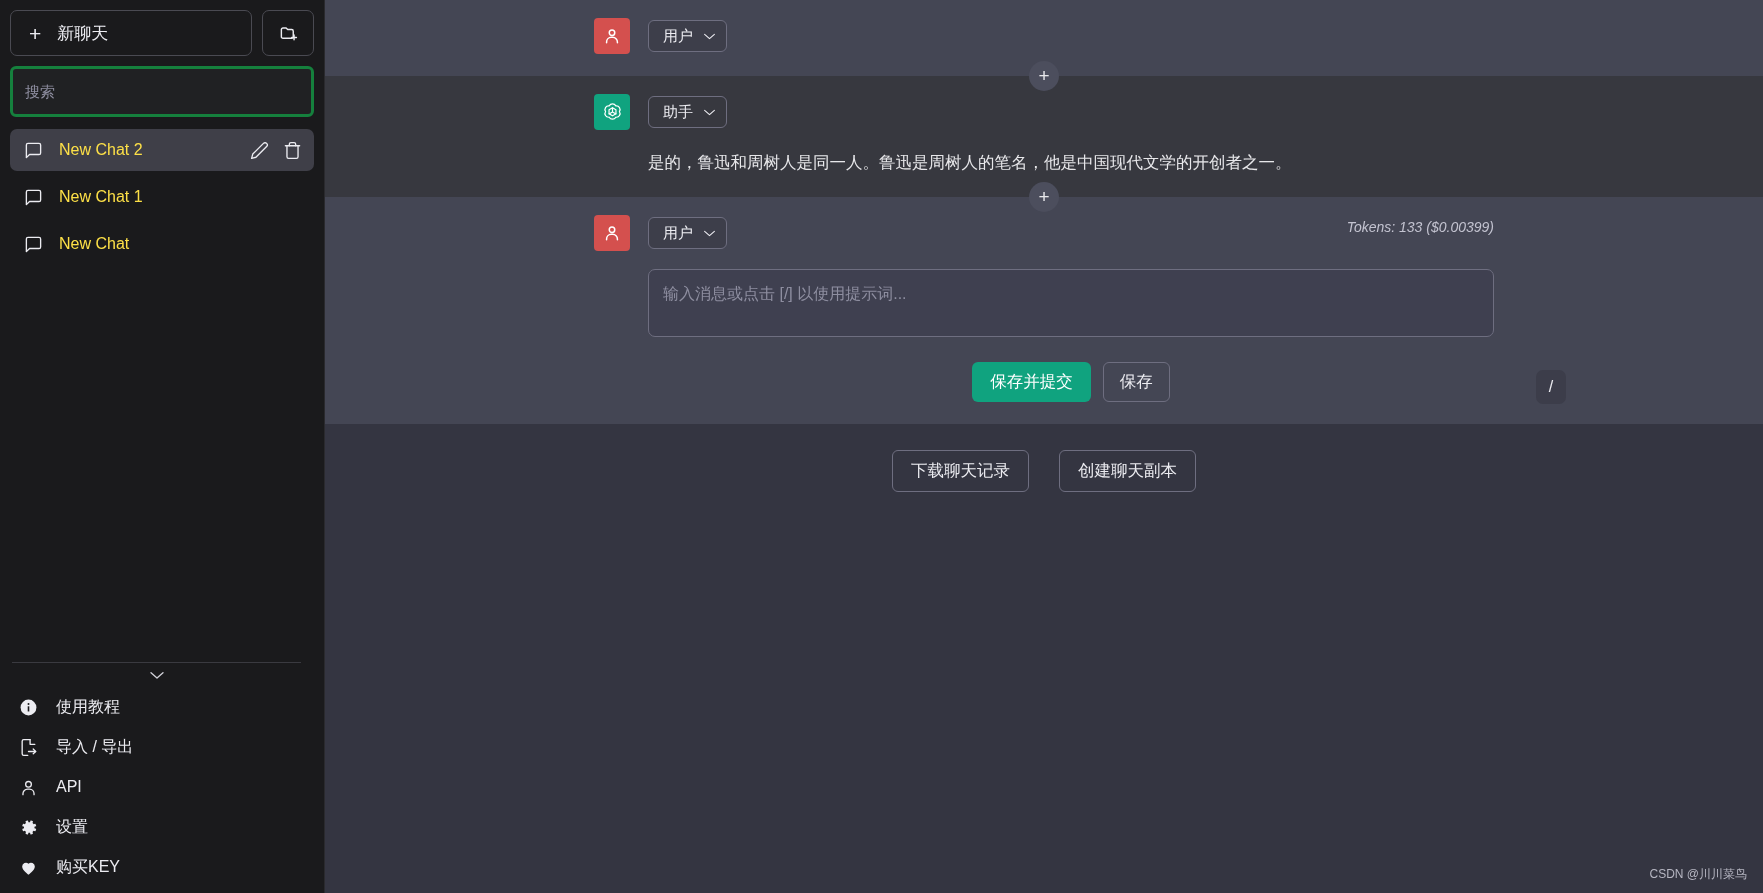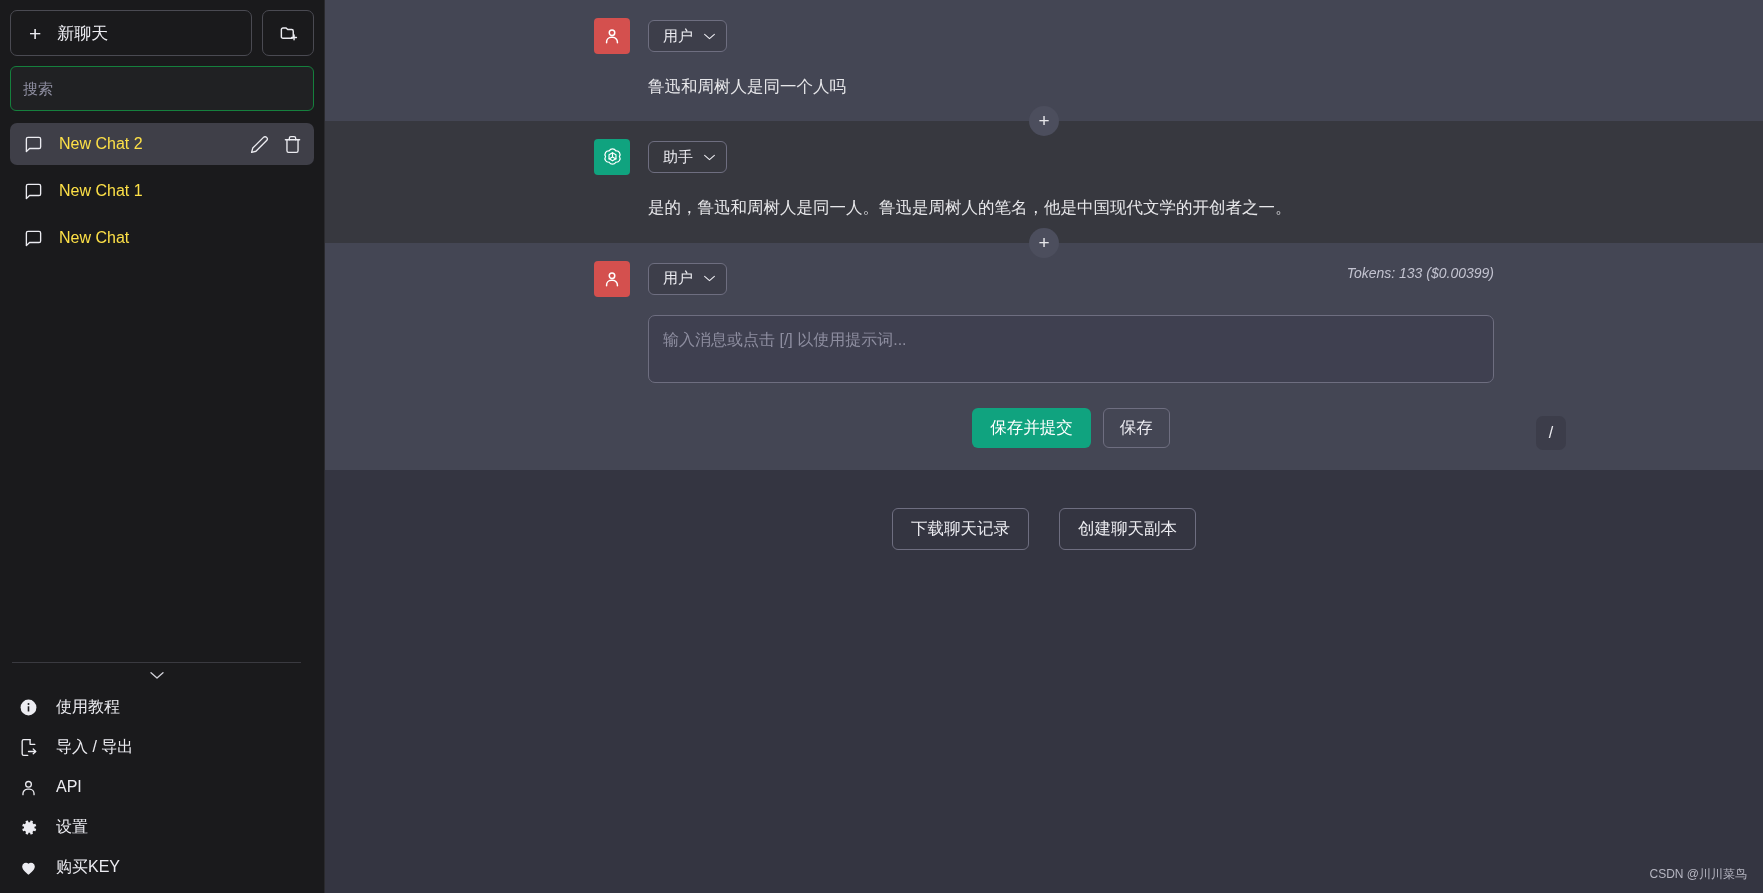--- a/index.html
+++ b/index.html
@@ -43,23 +43,23 @@
   .new-folder-btn {
     width: 52px; height: 46px;
     border: 1px solid #4a4a52;
     border-radius: 7px;
     background: transparent;
     display: flex; align-items: center; justify-content: center;
     cursor: pointer;
   }
   .search-wrap { padding: 10px 10px 6px 10px; }
   .search-input {
-    width: 100%; height: 45px;
+    width: 100%; height: 51px;
     background: #202123;
-    border: 1px solid #15803d;
+    border: 3px solid #15803d;
     border-radius: 6px;
     color: #ececf1;
     font-size: 15px;
     padding: 0 12px;
     font-family: "Liberation Sans", sans-serif;
     outline: none;
   }
   .search-input::placeholder { color: #8e8ea0; }
 
   .chat-list { padding: 6px 10px 0 10px; display: flex; flex-direction: column; gap: 5px; }
@@ -205,21 +205,21 @@
     border-radius: 7px;
     display: flex; align-items: center; justify-content: center;
     color: #ececf1; font-size: 16px;
     cursor: pointer;
   }
   .bottom-bar {
     flex: 1 1 auto;
     background: #343541;
     display: flex;
     justify-content: center;
-    padding-top: 38px;
+    padding-top: 26px;
     gap: 30px;
     position: relative;
   }
   .bottom-bar .btn-secondary { height: 42px; padding: 0 18px; }
   .watermark {
     position: absolute;
     right: 16px; bottom: 10px;
     color: #b6b6c2;
     font-size: 12px;
   }
@@ -374,21 +374,20 @@
           </div>
           <div class="role-select">
             <span>用户</span>
             <span>
               <svg width="13" height="9" viewBox="0 0 24 14" fill="none" stroke="#ececf1" stroke-width="2" stroke-linecap="round" stroke-linejoin="round">
                 <polyline points="3 3 12 11 21 3"></polyline>
               </svg>
             </span>
           </div>
         </div>
-        <div class="msg-text">鲁迅和周树人是同一个人吗</div>
       </div>
       <div class="divider-plus" style="bottom:-15px;">
         <span>+</span>
       </div>
     </section>
 
     <section class="msg-block assistant">
       <div class="msg-inner">
         <div class="msg-head">
           <div class="avatar bot-av">

